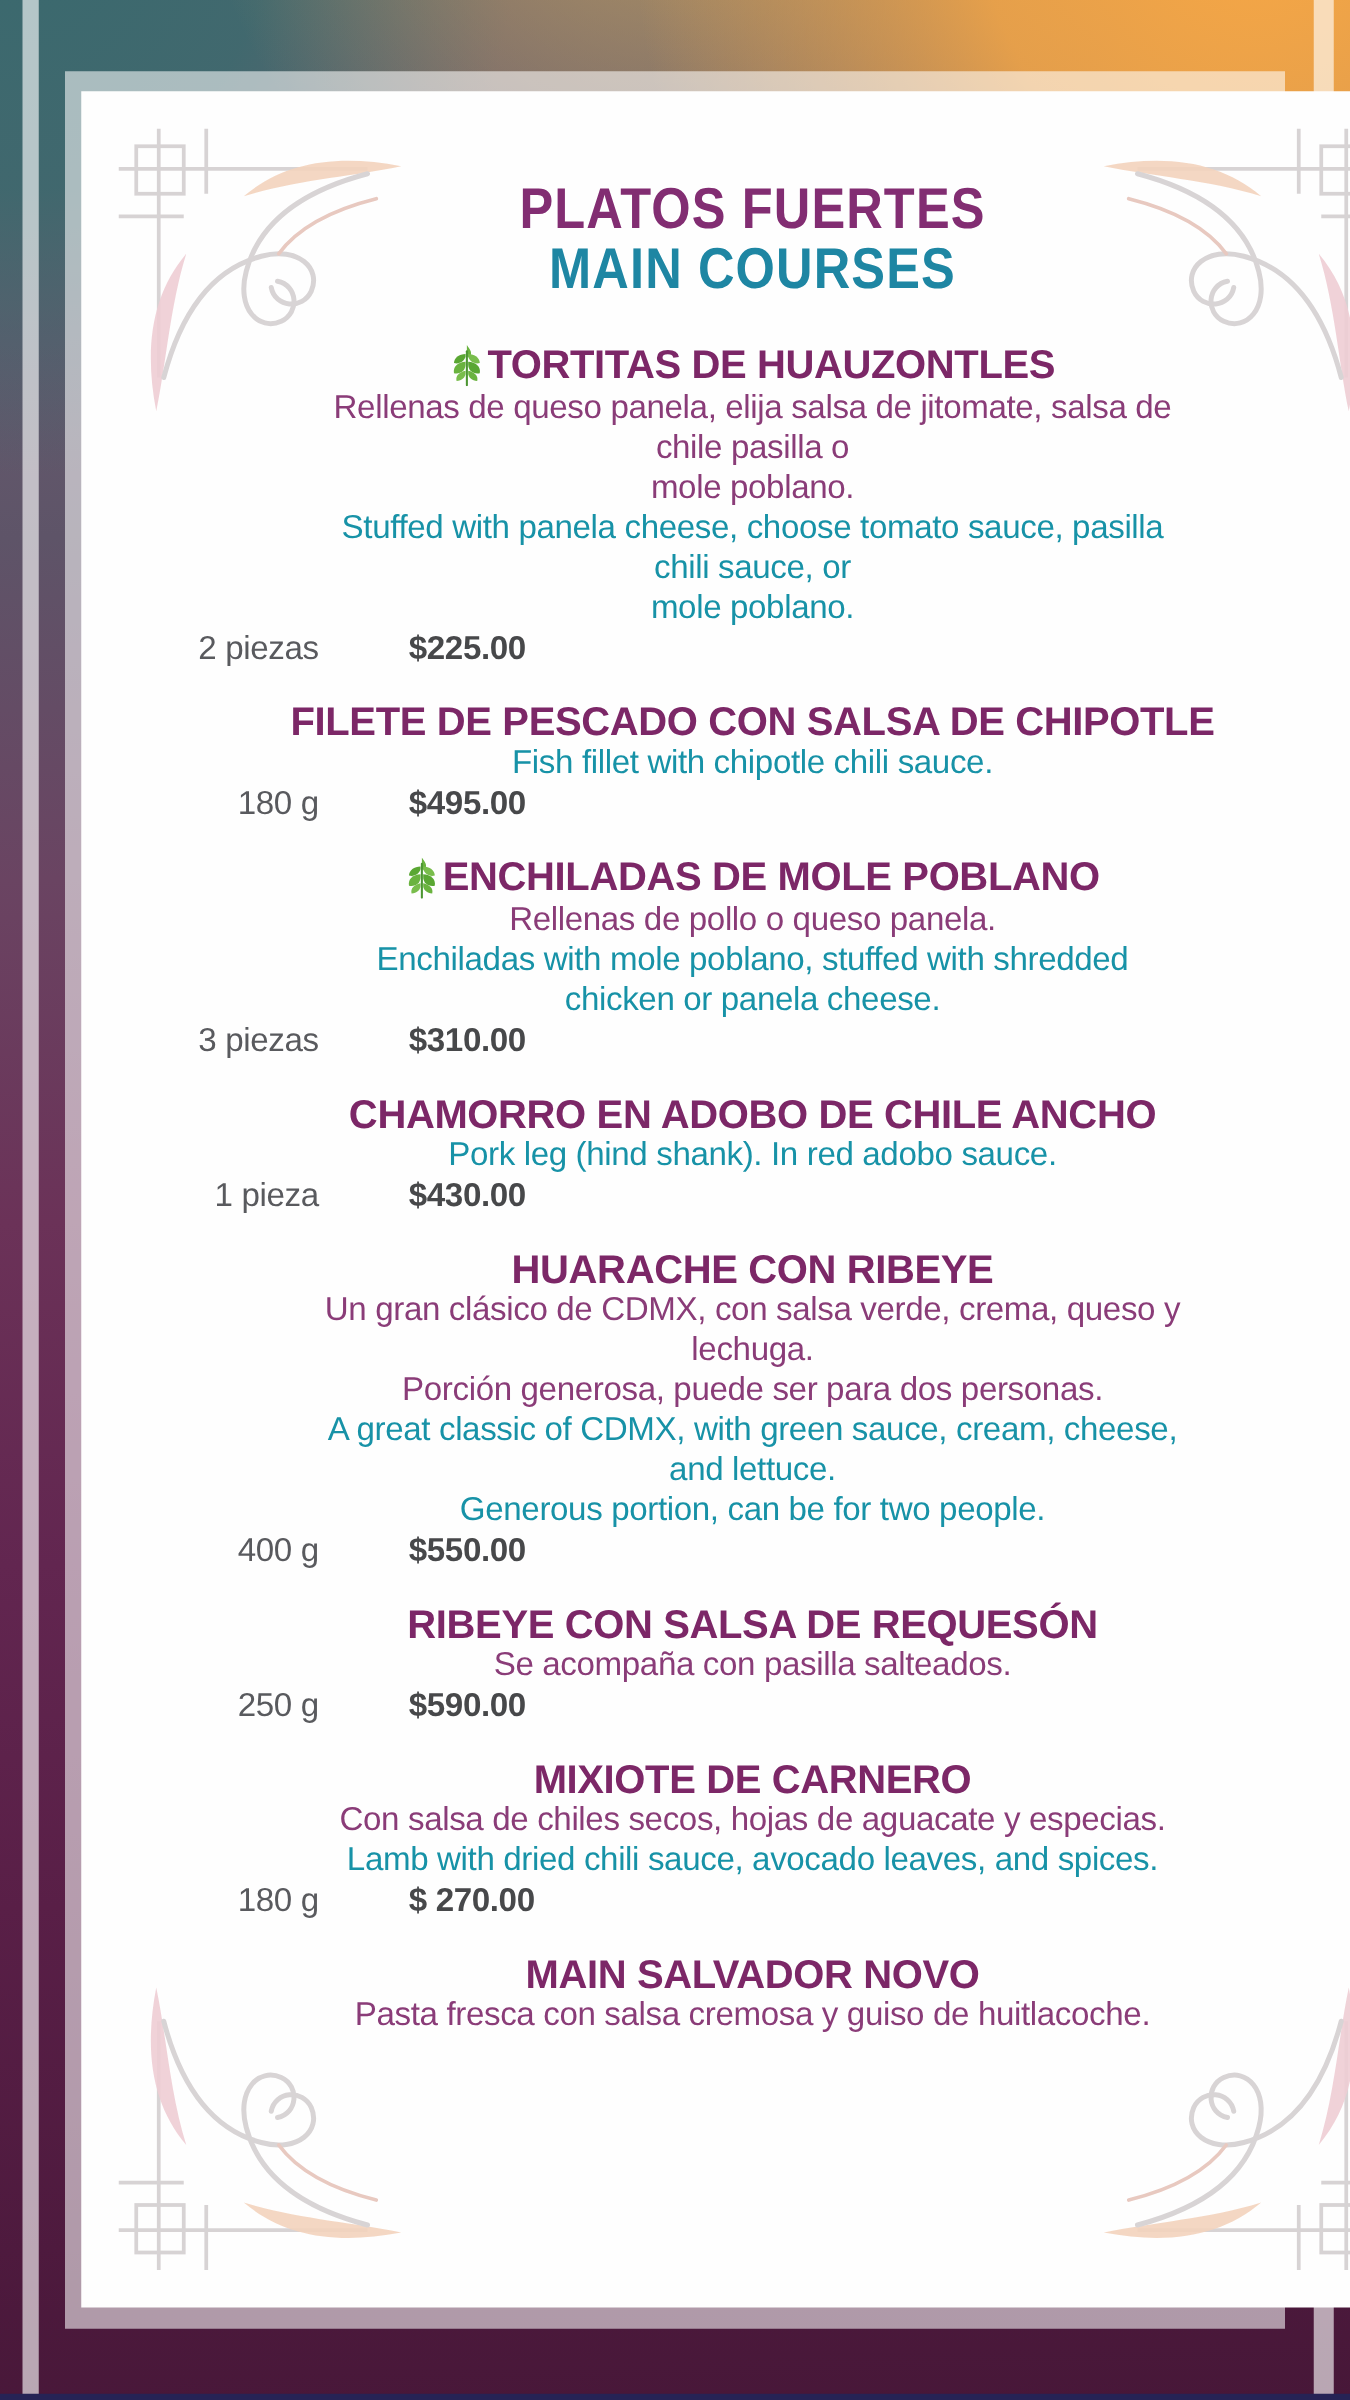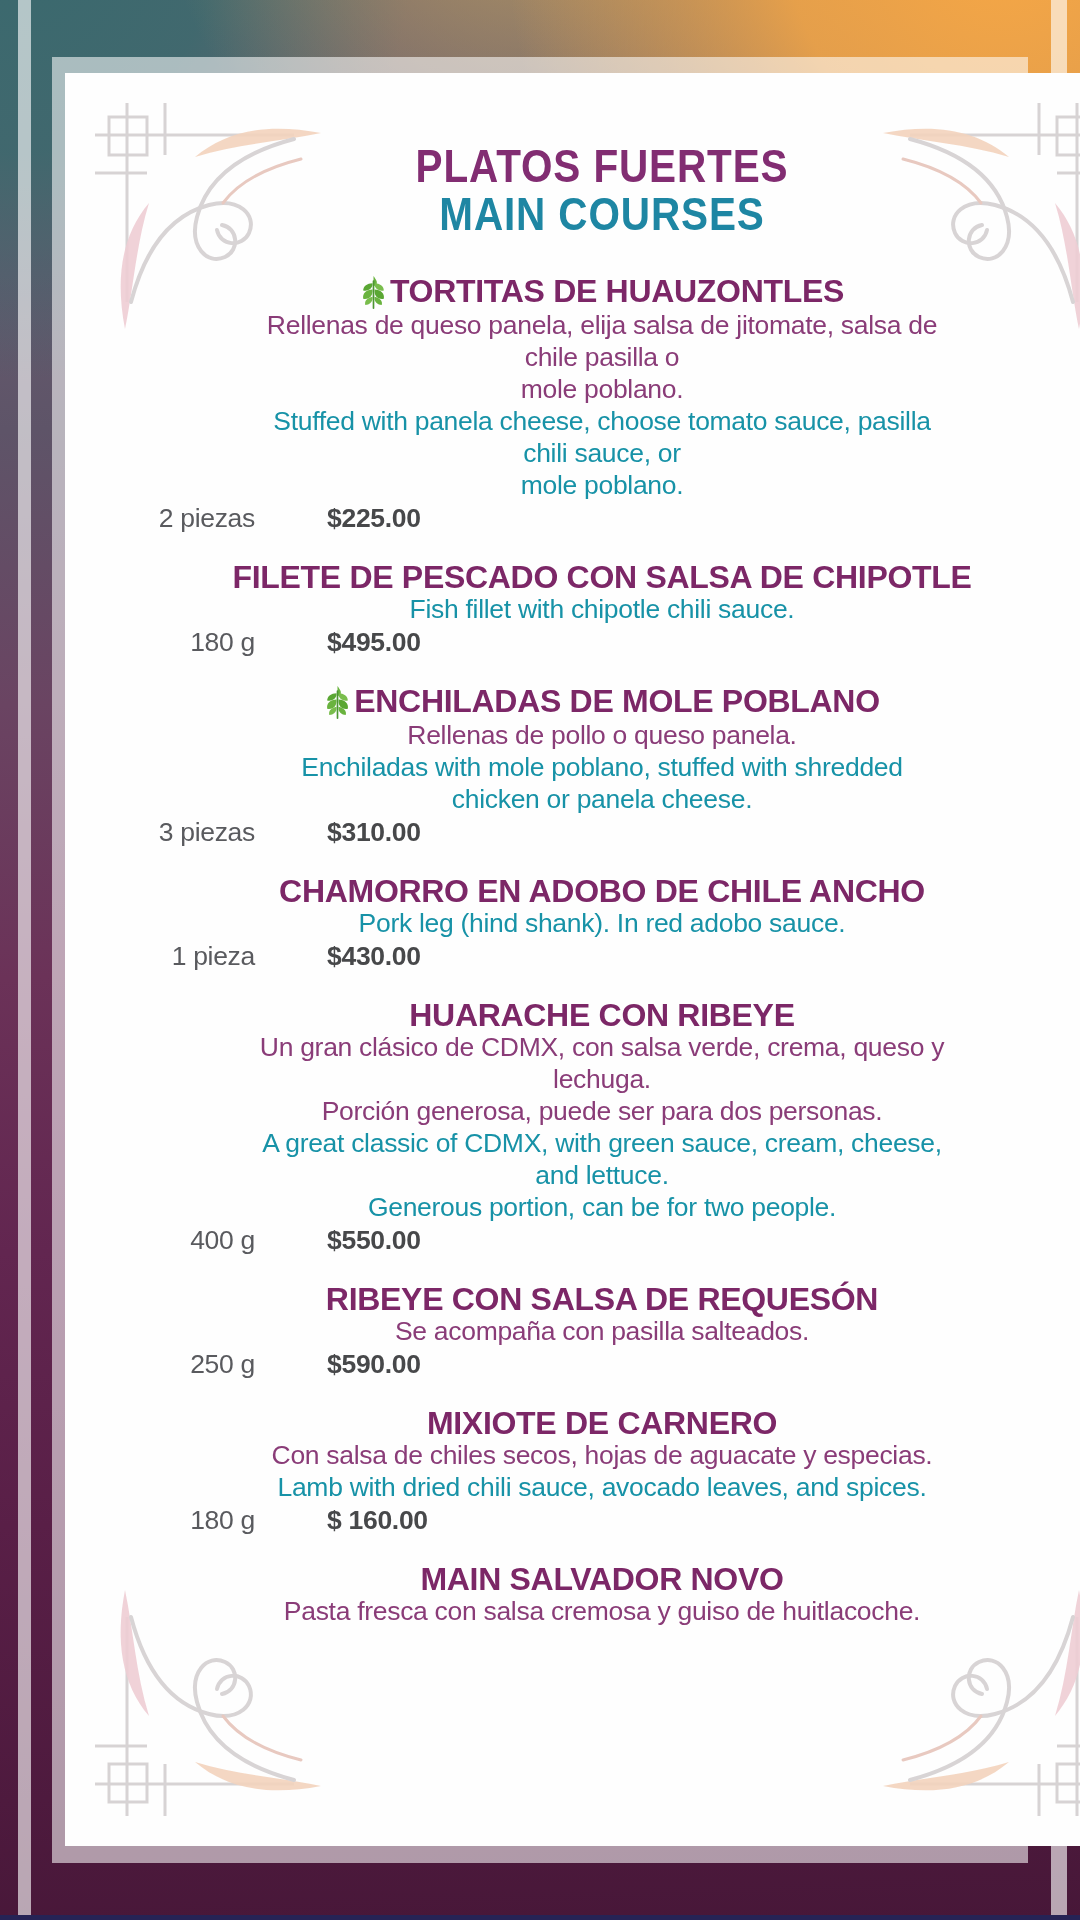--- a/index.html
+++ b/index.html
@@ -208,21 +208,21 @@
 
   <div class="item">
     <div class="item-name">
       <span>MIXIOTE DE CARNERO</span>
     </div>
     <div class="desc es">Con salsa de chiles secos, hojas de aguacate y especias.</div>
     <div class="desc en">Lamb with dried chili sauce, avocado leaves, and spices.</div>
     <div class="price-row">
       <span class="portion">180 g</span>
       <span class="spacer"></span>
-      <span class="price">$ 160.00</span>
+      <span class="price">$ 270.00</span>
     </div>
   </div>
 
   <div class="item">
     <div class="item-name">
       <span>MAIN SALVADOR NOVO</span>
     </div>
     <div class="desc es">Pasta fresca con salsa cremosa y guiso de huitlacoche.</div>
   </div>
 </div>

